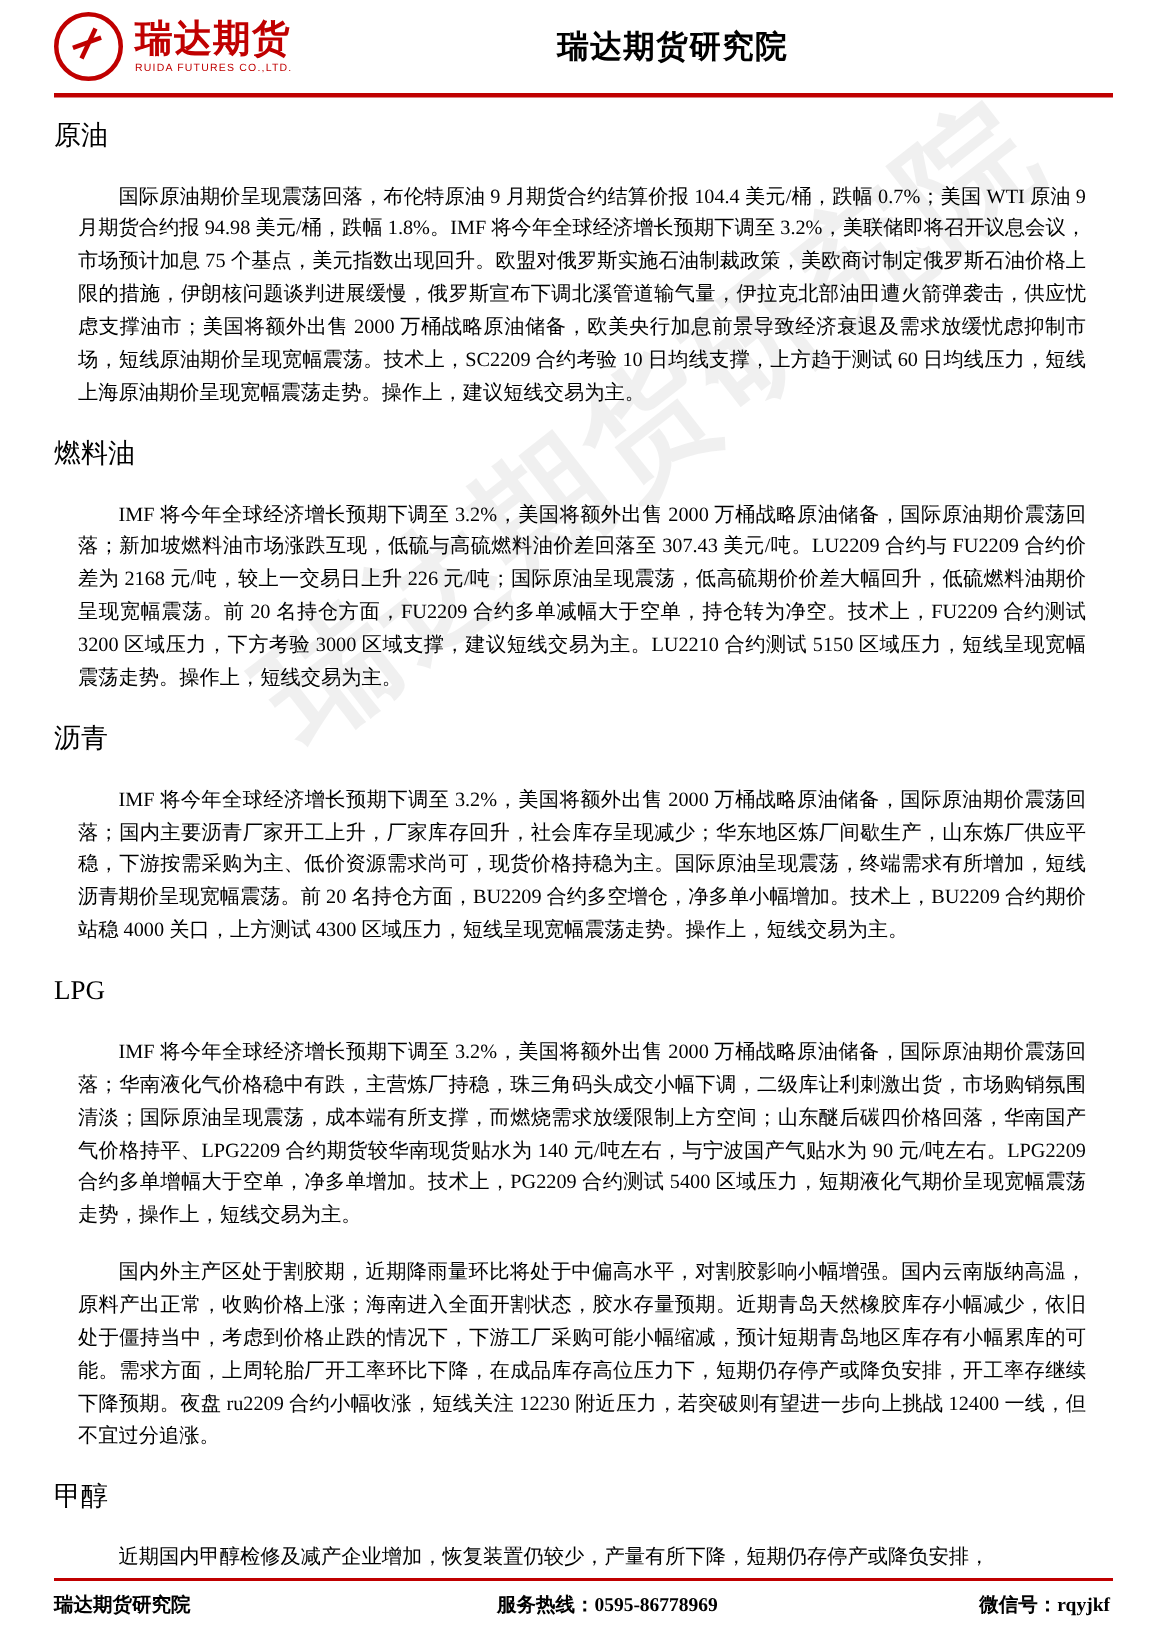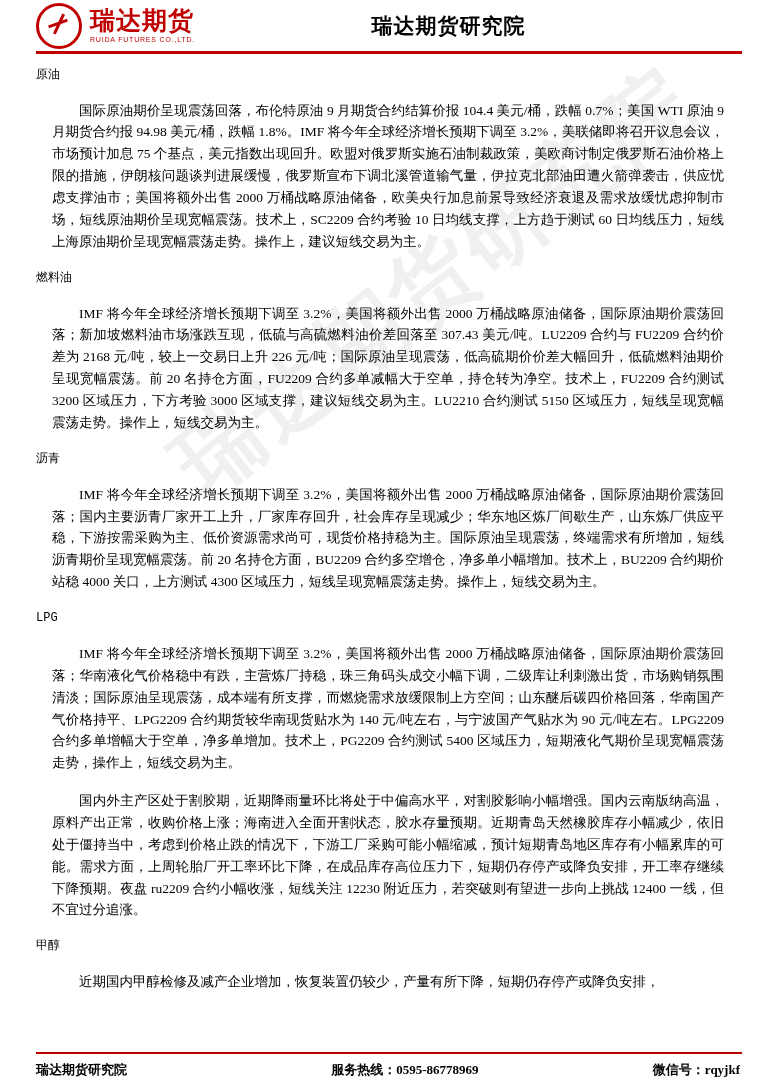--- a/index.html
+++ b/index.html
@@ -18,21 +18,21 @@
   .page {
     position: relative;
     width: 770px;
     height: 1089px;
     box-sizing: border-box;
   }
 
   
   .header {
     position: relative;
-    height: 51px;
+    height: 62px;
     display: flex;
     align-items: center;
     padding: 0 28px 0 36px;
     box-sizing: border-box;
   }
   .brand {
     display: flex;
     align-items: center;
     gap: 8px;
   }
@@ -99,24 +99,23 @@
   }
 
   
   .content {
     padding: 10px 30px 0 36px;
     box-sizing: border-box;
     position: relative;
     z-index: 2;
   }
   .sec-title {
-    font-size: 12px;
+    font-size: 18px;
     line-height: 1.5;
     margin: 10px 0 1px 0;
-    font-family: Liberation Mono, monospace;
   }
   .sec-title:first-child {
     margin-top: 2px;
   }
   .para {
     font-size: 13.5px;
     line-height: 1.62;
     text-align: justify;
     text-justify: inter-ideograph;
     text-indent: 2em;

